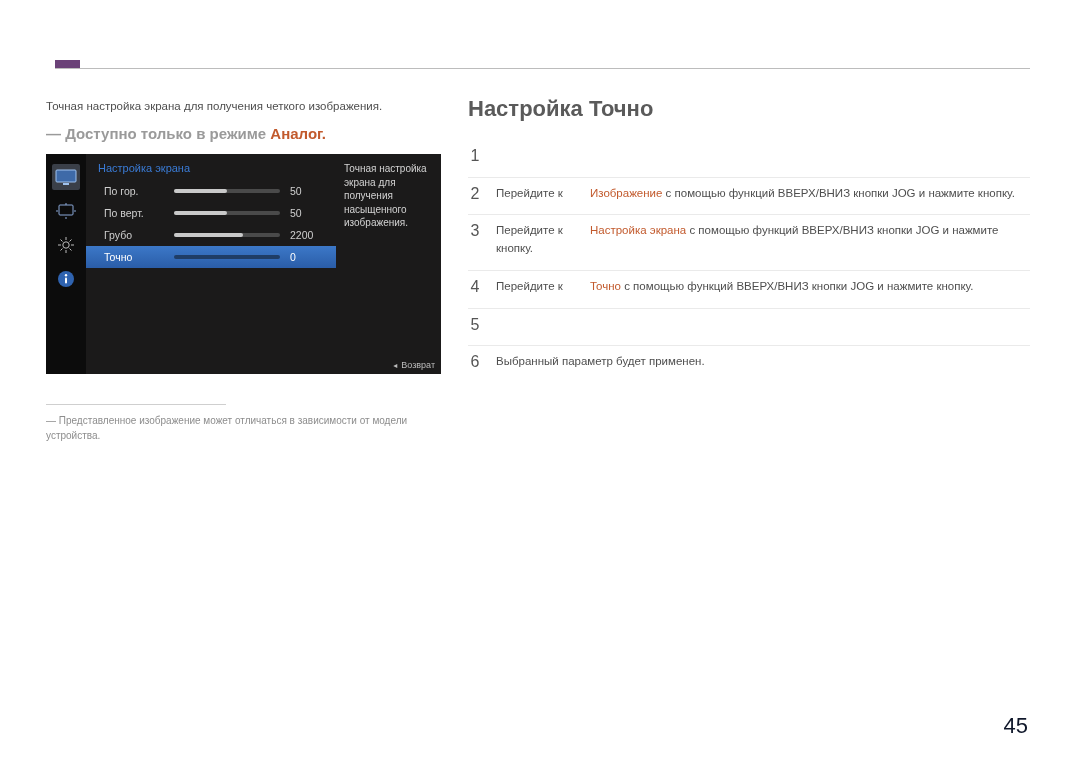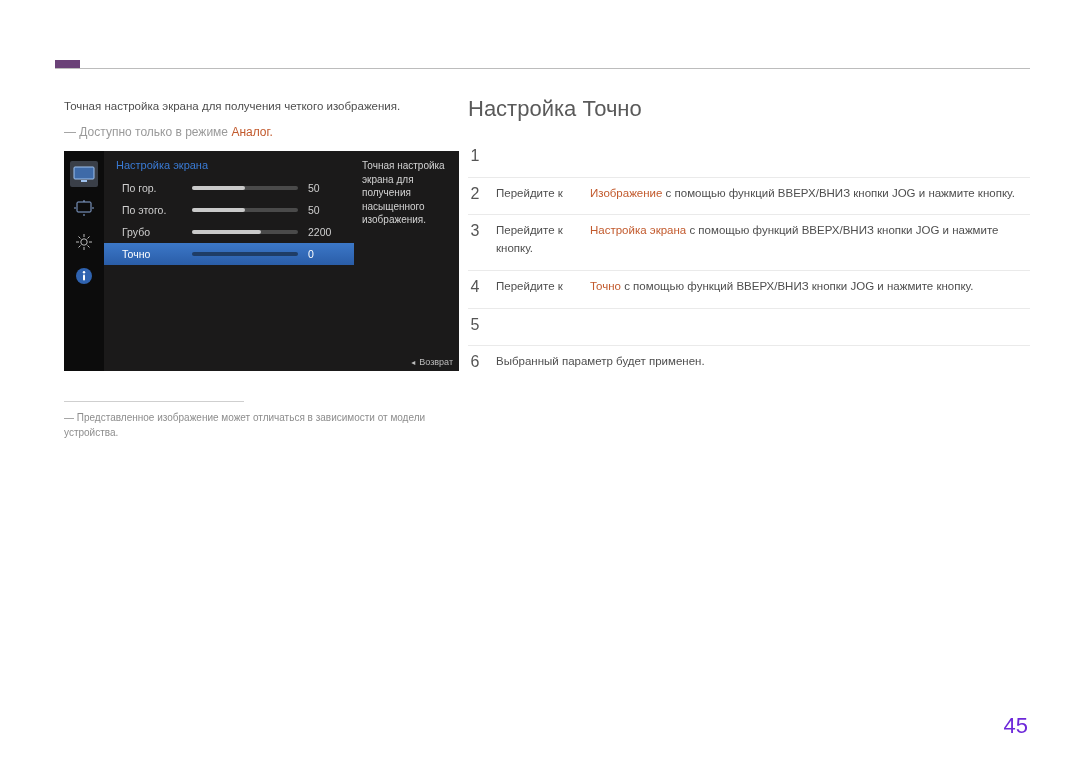--- a/index.html
+++ b/index.html
@@ -1,23 +1,23 @@
 <!DOCTYPE html>
 <html><head>
 <meta charset="utf-8">
 <style>
   * { box-sizing: border-box; margin: 0; padding: 0; }
   html, body { width: 1080px; height: 763px; background: #fff; font-family: Arial, Helvetica, sans-serif; color: #4a4a4a; }
   .page { position: relative; width: 1080px; height: 763px; }
   .topbar { position: absolute; left: 55px; top: 60px; width: 25px; height: 8px; background: #6b4278; }
   .hr { position: absolute; left: 55px; top: 68px; right: 50px; height: 1px; background: #bcbcbc; }
 
-  .left-col { position: absolute; left: 64px; top: 98px; width: 395px; }
+  .left-col { position: absolute; left: 46px; top: 98px; width: 395px; }
   .intro { font-size: 11.5px; color: #4e4e4e; line-height: 1.5; }
-  .note-dash { font-size: 12px; color: #9a9a9a; margin-top: 10px; }
+  .note-dash { font-size: 15px; color: #9a9a9a; margin-top: 10px; font-weight: bold; }
   .note-dash .accent { color: #c25a2d; }
 
   .osd { margin-top: 12px; width: 395px; height: 220px; background: #1b1a1a; display: flex; position: relative; }
   .osd-side { width: 40px; background: #0c0c0c; display: flex; flex-direction: column; align-items: center; padding-top: 10px; gap: 8px; }
   .side-btn { width: 28px; height: 26px; display:flex; align-items:center; justify-content:center; }
   .side-btn svg { display:block; }
   .side-sel { background: #3a3f48; border-radius:2px; }
 
   .osd-main { flex: 1; display: flex; flex-direction: column; }
   .osd-title { color: #3a7bd5; font-size: 11px; padding: 8px 10px 6px 12px; }
@@ -32,29 +32,29 @@
   .osd-row .value { width: 36px; text-align:left; }
 
   .osd-right { width: 105px; padding: 8px 8px 0 8px; font-size: 10px; color:#d3d3d3; line-height:1.35; border-left:0; }
   .osd-footer { position:absolute; right:6px; bottom:4px; font-size:9px; color:#bdbdbd; display:flex; align-items:center; gap:4px; }
   .osd-footer .tri { font-size:8px; }
 
   .divider-s { width: 180px; height:1px; background:#cfcfcf; margin-top: 30px; }
   .footnote { font-size: 10px; color:#8d8d8d; margin-top: 8px; line-height:1.5; }
 
   .right-col { position: absolute; left: 468px; top: 96px; right: 50px; }
-  .section-title { font-size: 22px; color:#5a5a5a; font-weight: 400; }
+  .section-title { font-size: 22px; color:#5a5a5a; font-weight: 700; }
   .steps { margin-top: 18px; }
   .step { display:flex; gap: 14px; font-size: 11.5px; color:#4e4e4e; padding: 7px 0 12px 0; border-top:1px solid #eaeaea; line-height:1.55; }
   .step:first-child { border-top:none; }
   .step-num { width: 14px; font-size: 16px; color:#555; line-height:1.1; text-align:center; flex-shrink:0; }
   .step-body span.accent { color:#c25a2d;padding-left:24px; }
   .menu-icon { display:inline-block; vertical-align:-2px; }
 
-  .page-num { position:absolute; right: 52px; bottom: 24px; font-size: 22px; color:#6d28d9; }
+  .page-num { position:absolute; right: 52px; bottom: 24px; font-size: 22px; color:#0f172a; }
 </style>
 </head>
 <body>
 
 <div class="page">
   <div class="topbar"></div>
   <div class="hr"></div>
 
   <div class="left-col">
     <div class="intro">Точная настройка экрана для получения четкого изображения.</div>
@@ -97,21 +97,21 @@
         <div class="osd-title">Настройка экрана</div>
         <div class="osd-rows" id="osd-rows">
             <div class="osd-row">
               <div class="label">По гор.</div>
               <div class="bar">
                 <div class="fill" style="width: 50%;"></div>
               </div>
               <div class="value">50</div>
             </div>
             <div class="osd-row">
-              <div class="label">По этого.</div>
+              <div class="label">По верт.</div>
               <div class="bar">
                 <div class="fill" style="width: 50%;"></div>
               </div>
               <div class="value">50</div>
             </div>
             <div class="osd-row">
               <div class="label">Грубо</div>
               <div class="bar">
                 <div class="fill" style="width: 65%;"></div>
               </div>

